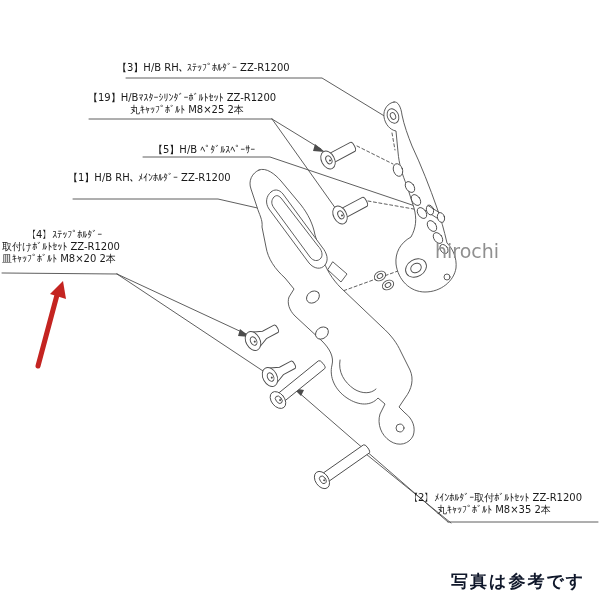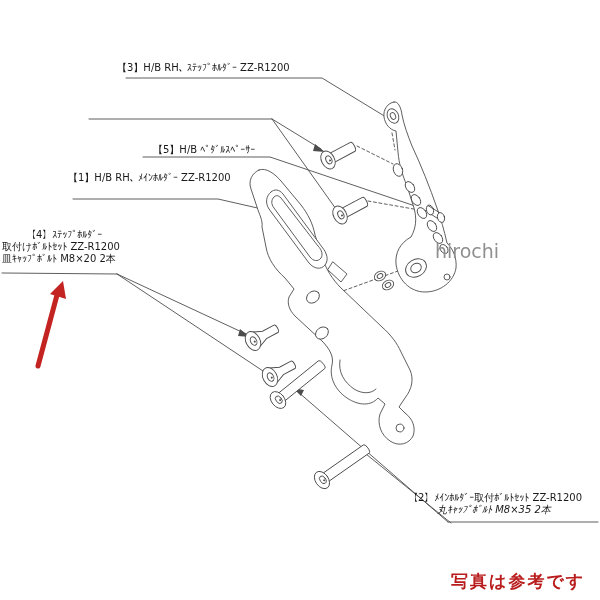--- a/index.html
+++ b/index.html
@@ -9,21 +9,21 @@
   }
   .lbl{
     position:absolute;color:#1a1a1a;font-size:10px;line-height:12px;white-space:nowrap;
     letter-spacing:0px;
   }
   #diagram-svg{position:absolute;left:0;top:0;}
   .watermark{
     position:absolute;left:435px;top:240px;color:#8f8f8f;font-size:19px;white-space:nowrap;
   }
   .footer-note{
-    position:absolute;left:451px;top:570px;color:#b91c1c;font-size:17px;font-weight:600;
+    position:absolute;left:451px;top:570px;color:#0f172a;font-size:17px;font-weight:600;
     letter-spacing:2px;white-space:nowrap;
   }
 </style>
 </head>
 <body>
 
 <div id="canvas">
 
   <svg id="diagram-svg" width="600" height="600" viewBox="0 0 600 600">
     <g stroke="#4d4d4d" stroke-width="0.9" fill="none" stroke-linecap="round">
@@ -169,37 +169,41 @@
         <path d="M38,366 L57,295" stroke="#c42421" stroke-width="5"></path>
         <polygon points="63,281 66,299 50,294" fill="#c42421" stroke="none"></polygon>
       </g>
     </g>
   </svg>
 
   <div class="lbl" style="left:117px;top:62px;">
     <div>【3】H/B RH､ ｽﾃｯﾌﾟﾎﾙﾀﾞｰ ZZ-R1200</div>
   </div>
 
+  <div class="lbl" style="left:88px;top:92px;">
+    <div>【19】H/Bﾏｽﾀｰｼﾘﾝﾀﾞｰﾎﾞﾙﾄｾｯﾄ ZZ-R1200</div>
+    <div style="padding-left:42px;">丸ｷｬｯﾌﾟﾎﾞﾙﾄ M8×25 2本</div>
+  </div>
 
   <div class="lbl" style="left:153px;top:144px;">
     <div>【5】H/B ﾍﾟﾀﾞﾙｽﾍﾟｰｻｰ</div>
   </div>
 
   <div class="lbl" style="left:68px;top:172px;">
     <div>【1】H/B RH､ ﾒｲﾝﾎﾙﾀﾞｰ ZZ-R1200</div>
   </div>
 
   <div class="lbl" style="left:2px;top:229px;">
     <div style="padding-left:24px;">【4】ｽﾃｯﾌﾟﾎﾙﾀﾞｰ</div>
     <div>取付けﾎﾞﾙﾄｾｯﾄ ZZ-R1200</div>
     <div>皿ｷｬｯﾌﾟﾎﾞﾙﾄ M8×20 2本</div>
   </div>
 
   <div class="lbl" style="left:408px;top:492px;">
     <div>【2】ﾒｲﾝﾎﾙﾀﾞｰ取付ﾎﾞﾙﾄｾｯﾄ ZZ-R1200</div>
-    <div style="padding-left:29px;font-style:italic;">丸ｷｬｯﾌﾟﾎﾞﾙﾄ M8×35 2本</div>
+    <div style="padding-left:29px;">丸ｷｬｯﾌﾟﾎﾞﾙﾄ M8×35 2本</div>
   </div>
 
   <div class="watermark">hirochi</div>
 
   <div class="footer-note">写真は参考です</div>
 
 </div>
 
 </body></html>

